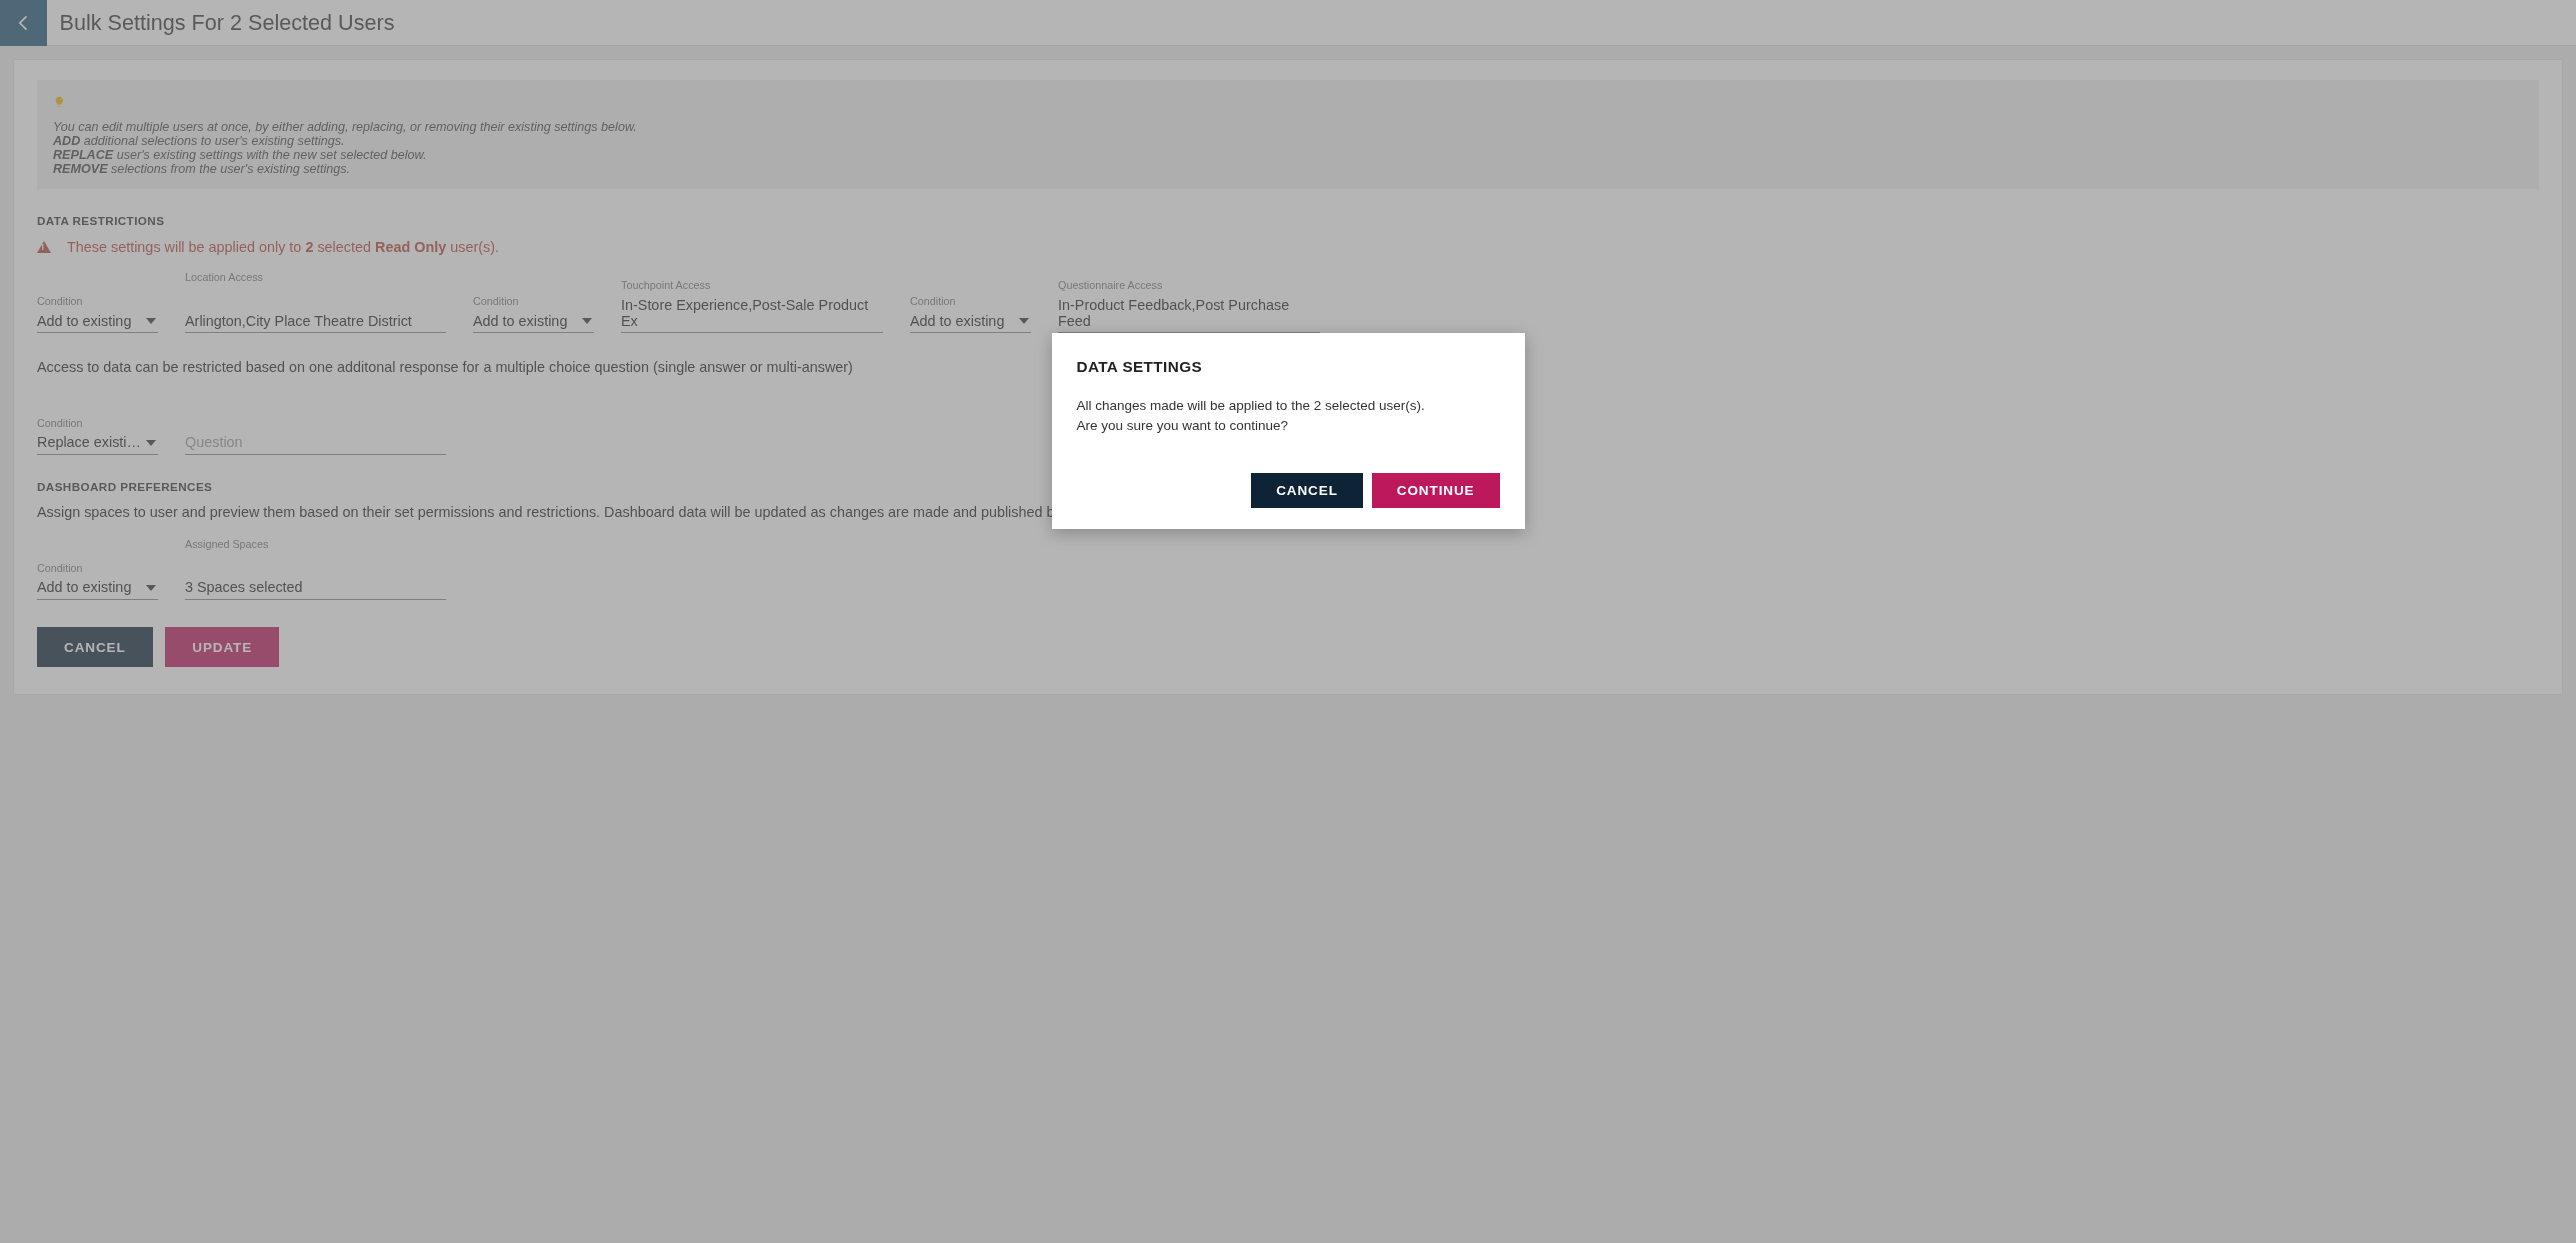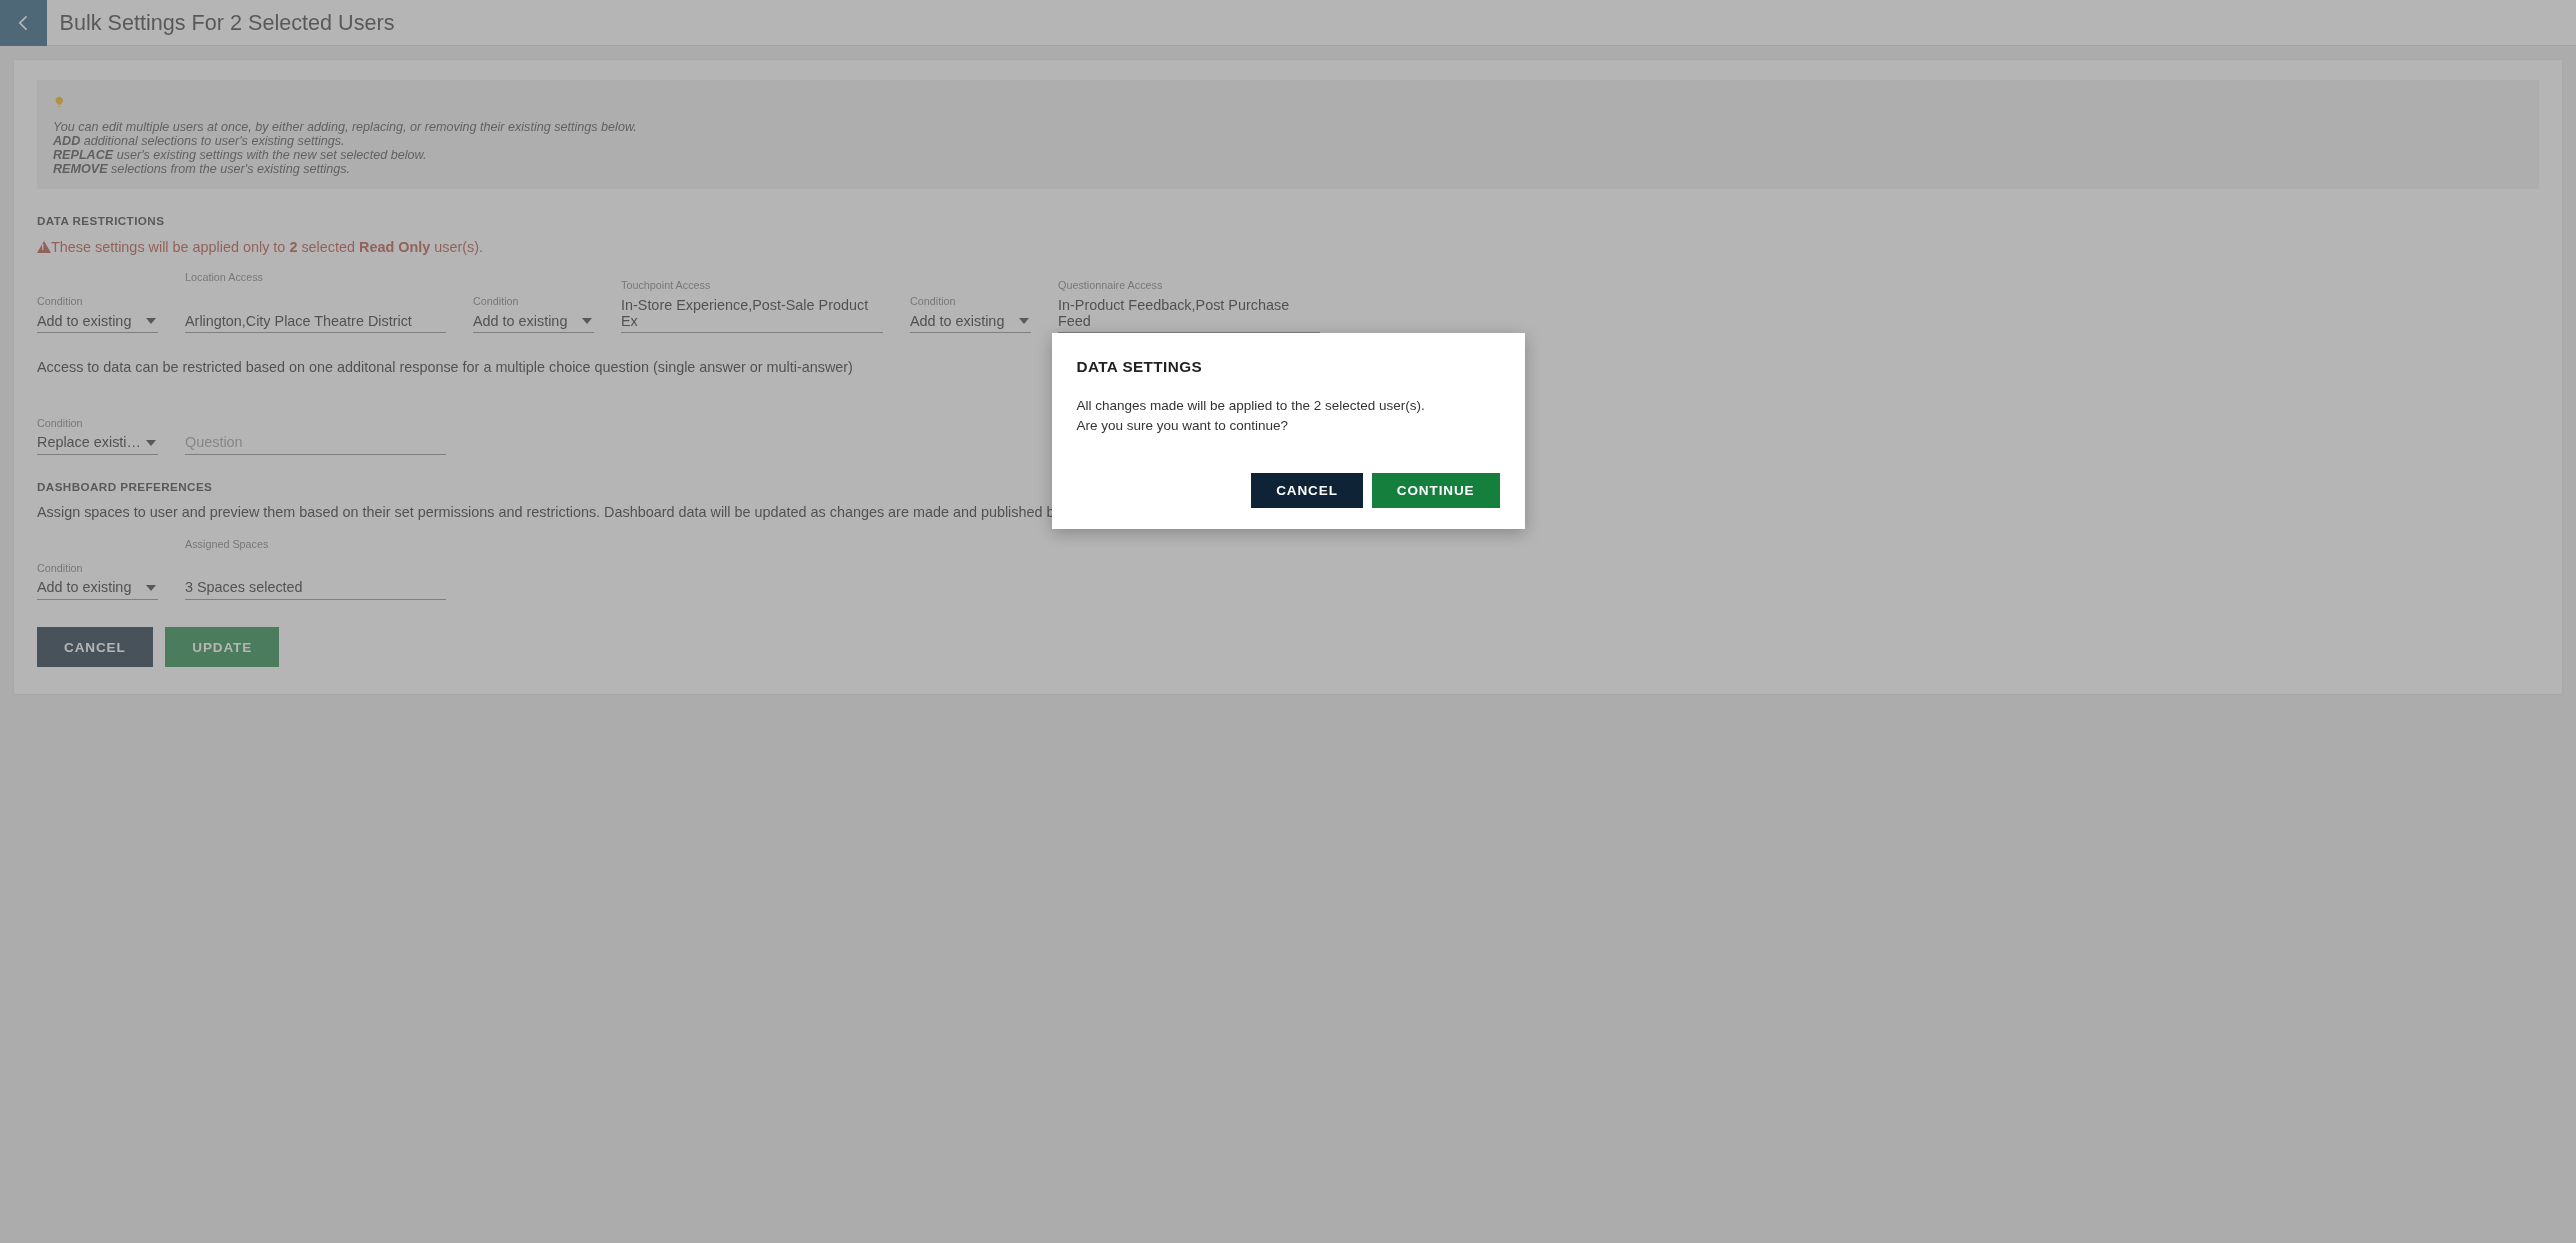--- a/index.html
+++ b/index.html
@@ -51,21 +51,21 @@
       font-size: 11.7px;
       letter-spacing: 0.4px;
       font-weight: 700;
       color: #333;
       margin-top: 25px;
     }
     .warn-line {
       margin-top: 12.6px;
       color: #b24634;
       font-size: 14.4px;
-      display:flex;align-items:center;gap:0;
+      display:flex;align-items:center;gap:16px;
     }
     .warn-line .tri {
       width:0;height:0;border-left:7.2px solid transparent;border-right:7.2px solid transparent;border-bottom:12.6px solid #b24634;position:relative;
     }
     .warn-line .tri::after{content:"!";color:#fff;position:absolute;left:-2.7px;top:0.9px;font-size:9px;font-weight:700;}
     .form-row {
       display:flex;
       gap:27px;
       margin-top:16px;
       flex-wrap:wrap;
@@ -89,21 +89,21 @@
     .quest { width:262px; }
     .desc {
       margin-top:23.4px;font-size:14.4px;color:#222;line-height:1.4;
     }
     .btn-row { margin-top:27px;display:flex;gap:12.6px; }
     .btn {
       padding:12.6px 27px;font-size:13.5px;font-weight:600;letter-spacing:0.9px;
       border:none;cursor:pointer;
     }
     .btn-dark { background:#0e2436;color:#fff; }
-    .btn-blue { background:#15803d;color:#fff; }
+    .btn-blue { background:#be185d;color:#fff; }
     
     .overlay {
       position:fixed;inset:0;background:rgba(120,120,120,0.55);
       display:flex;align-items:flex-start;justify-content:center;
       padding-top:333px;
     }
     .modal {
       background:#fff;width:473px;padding:25px 25px 21.6px 25px;
       box-shadow:0 3.6px 16px rgba(0,0,0,0.25);
     }

